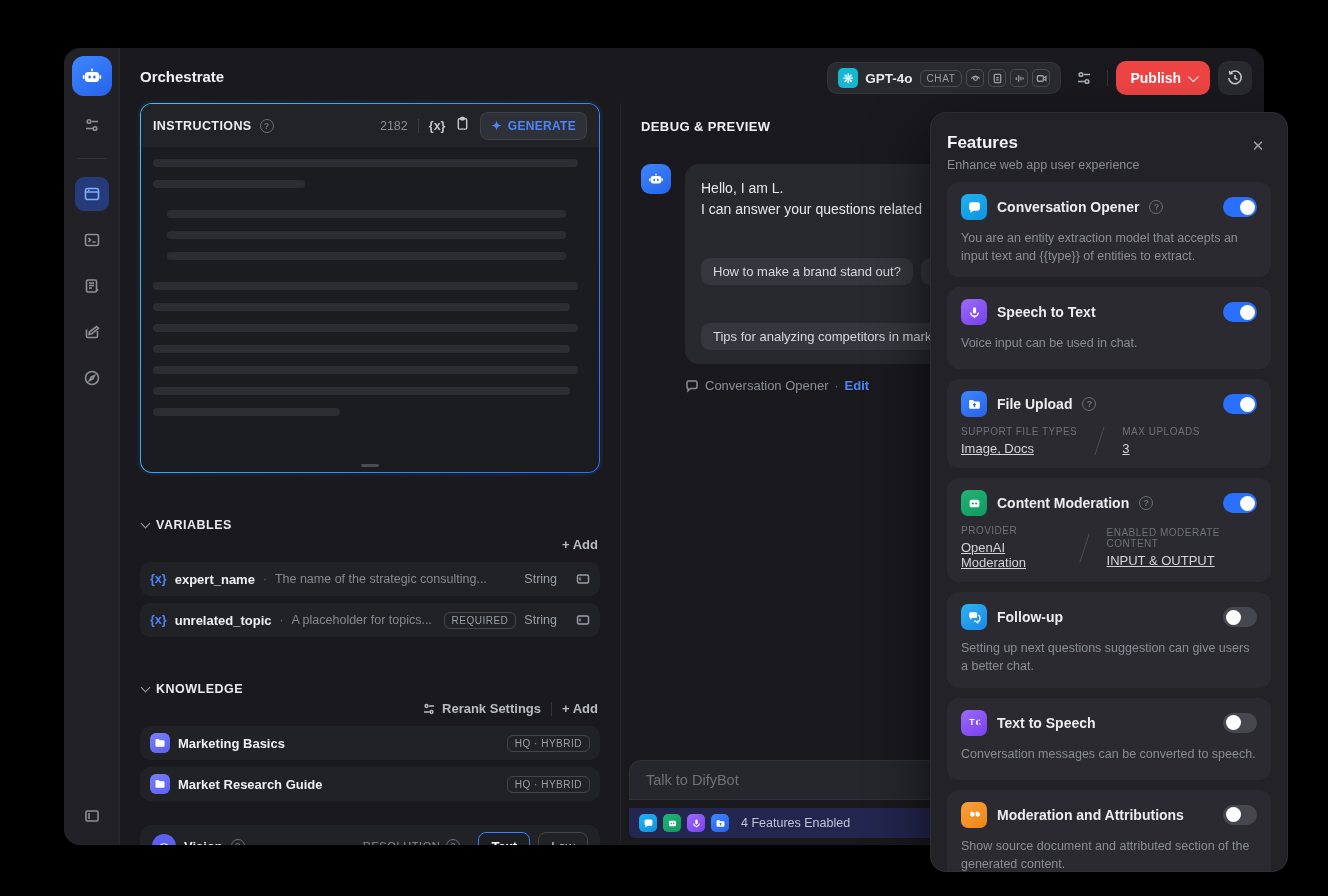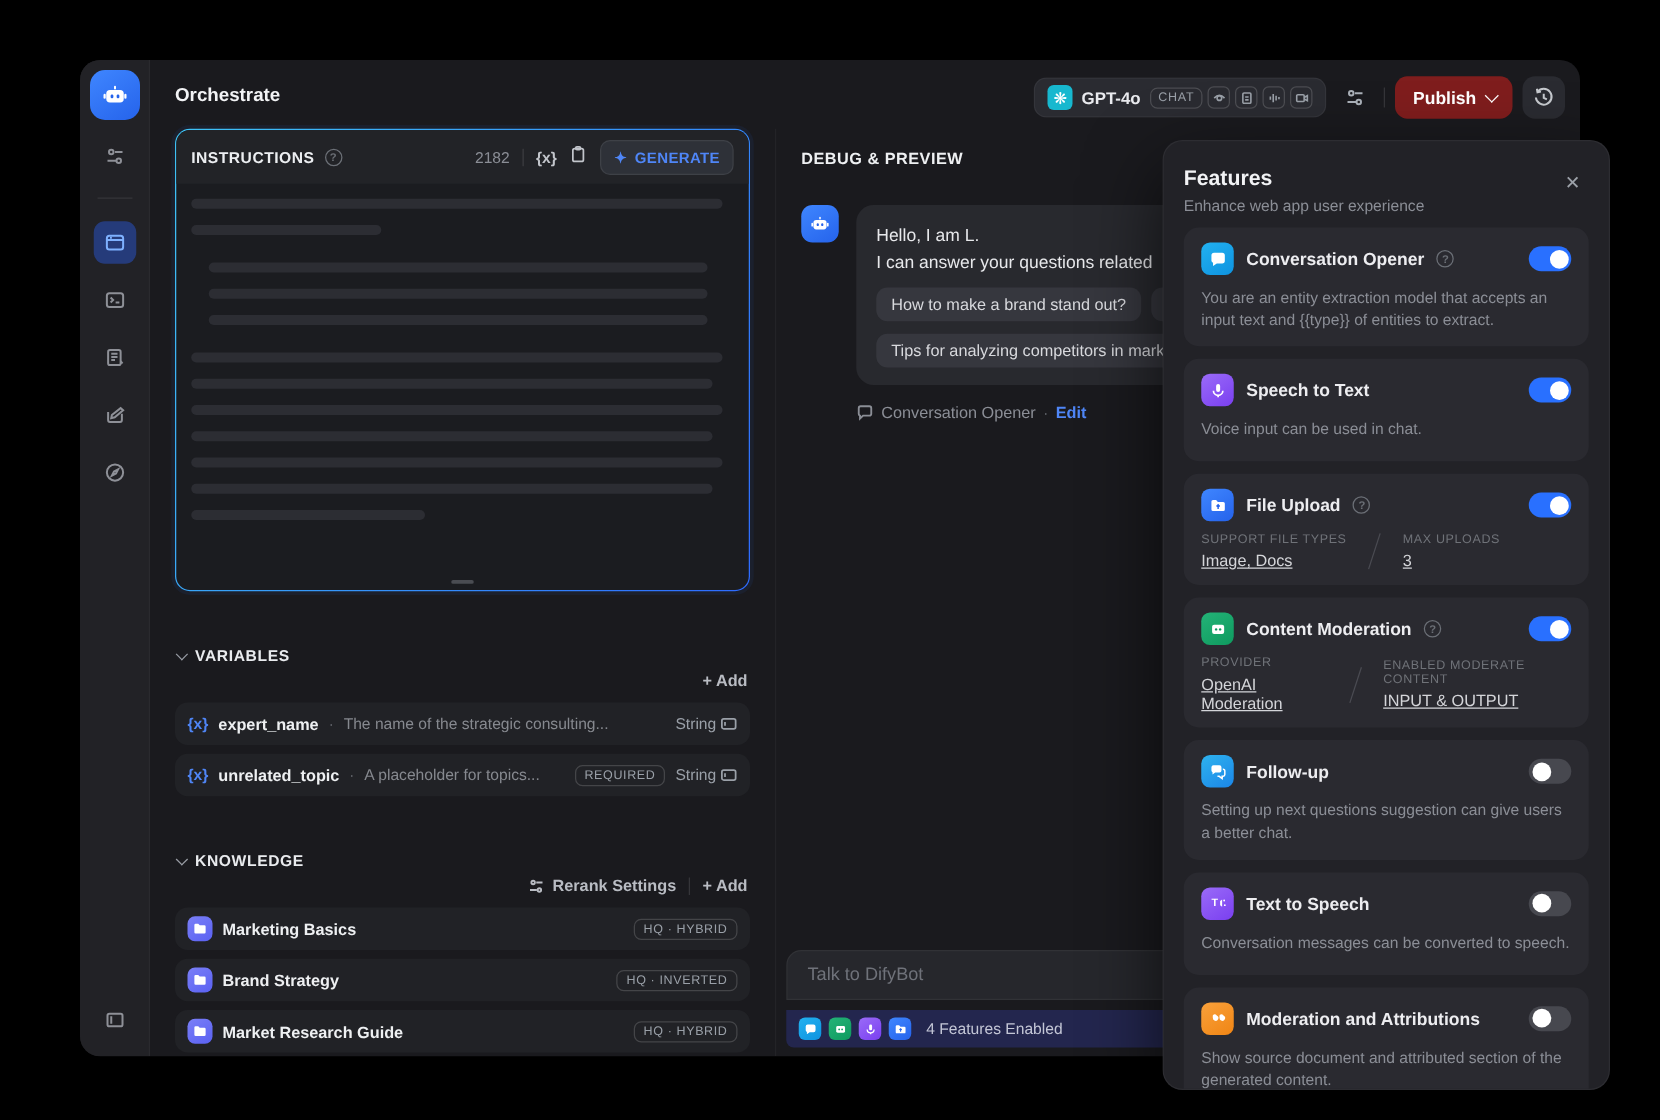--- a/index.html
+++ b/index.html
@@ -31,21 +31,21 @@
     display:flex; align-items:center; justify-content:center; }
   .model-name { color:#e9eaee; font-size:13.5px; font-weight:600; }
   .mode-badge { border:1px solid rgba(255,255,255,.16); color:#9aa0a8; border-radius:6px;
     font-size:10px; letter-spacing:.6px; padding:2px 6px; }
   .cap-badge { width:18px; height:18px; border:1px solid rgba(255,255,255,.16); border-radius:5px;
     display:flex; align-items:center; justify-content:center; margin-left:-3px; }
   .cap-badge svg { stroke:#9aa0a8; fill:none; stroke-width:1.4; }
   .tb-icon { width:30px; height:30px; display:flex; align-items:center; justify-content:center; border-radius:8px; }
   .tb-icon svg { stroke:#aab0b8; fill:none; stroke-width:1.6; }
   .tb-sep { width:1px; height:16px; background:rgba(255,255,255,.12); }
-  .publish-btn { height:34px; background:#7f1d1d; border-radius:10px; color:#fff; font-size:14px; font-weight:600;
+  .publish-btn { height:34px; background:#ef4444; border-radius:10px; color:#fff; font-size:14px; font-weight:600;
     display:flex; align-items:center; gap:7px; padding:0 14px; }
   .chev { width:8px; height:8px; border-right:1.8px solid #fff; border-bottom:1.8px solid #fff; transform:rotate(45deg) translateY(-2px); }
   .hist-btn { width:34px; height:34px; background:#2a2b31; border-radius:10px; display:flex; align-items:center; justify-content:center; }
   .hist-btn svg { stroke:#c6c9ce; fill:none; stroke-width:1.6; }
 
   
   .config { position:absolute; left:76px; top:55px; width:460px; }
 
   .instructions { border-radius:12px; padding:1px; background:linear-gradient(120deg,#3ec3f5,#2e6bff);
     box-shadow:0 0 0 3px rgba(46,107,255,.07); }
@@ -77,21 +77,21 @@
   .sec-sep { width:1px; height:14px; background:rgba(255,255,255,.12); }
 
   .row-item { height:34px; background:#212226; border-radius:10px; display:flex; align-items:center;
     padding:0 10px; margin-bottom:7px; gap:8px; }
   .var-x { color:#4f86f7; font-size:12.5px; font-weight:700; }
   .row-name { color:#eef0f2; font-size:13px; font-weight:700; }
   .row-dot { color:#6d7077; font-size:12px; }
   .row-desc { color:#86898f; font-size:12.5px; white-space:nowrap; overflow:hidden; text-overflow:ellipsis; flex:1; }
   .pill-badge { border:1px solid rgba(255,255,255,.16); color:#9aa0a8; border-radius:6px; font-size:10px;
     letter-spacing:.5px; padding:2px 7px; white-space:nowrap; }
-  .row-type { color:#9aa0a8; font-size:12.5px; display:flex; align-items:center; gap:3px; }
+  .row-type { color:#9aa0a8; font-size:12.5px; display:flex; align-items:center; gap:19px; }
   .row-type svg { stroke:#9aa0a8; fill:none; stroke-width:1.4; }
   .folder-tile { width:20px; height:20px; border-radius:6px; background:linear-gradient(145deg,#7a7ff7,#5a61f2);
     display:flex; align-items:center; justify-content:center; }
   .folder-tile svg { fill:#fff; }
 
   .vision-card { margin-top:24px; height:42px; background:#212226; border-radius:12px; display:flex;
     align-items:center; padding:0 12px; gap:8px; }
   .vision-ic { width:24px; height:24px; border-radius:50%; background:#5a61f2; display:flex; align-items:center; justify-content:center; }
   .vision-title { color:#eef0f2; font-size:13px; font-weight:700; }
   .res-label { margin-left:auto; color:#8b8e96; font-size:11px; letter-spacing:.6px; display:flex; align-items:center; gap:6px; }
@@ -101,21 +101,21 @@
 
   
   .debug { position:absolute; left:556px; top:55px; right:0; bottom:0; border-left:1px solid rgba(255,255,255,.045); }
   .debug-title { color:#eef0f2; font-size:13px; font-weight:700; letter-spacing:.4px; margin:16px 0 0 20px; }
   .chat-row { display:flex; margin:30px 0 0 20px; }
   .bot-avatar { width:30px; height:30px; border-radius:9px; background:linear-gradient(145deg,#3f86ff,#2563eb);
     display:flex; align-items:center; justify-content:center; flex:none; }
   .bubble { margin-left:14px; background:#28292e; border-radius:14px; padding:14px 16px; width:560px; }
   .bubble-text { color:#e7e8eb; font-size:14px; line-height:1.5; white-space:nowrap; }
   .chip-row { display:flex; gap:8px; margin-top:10px; }
-  .chip { background:#36373e; border-radius:9px; padding:6px 12px; color:#d8d9dd; font-size:13px; white-space:nowrap; }
+  .chip { background:#36373e; border-radius:9px; padding:6px 12px; color:#d8d9dd; font-size:13px; white-space:nowrap;margin-top:28px; }
   .opener-row { display:flex; align-items:center; gap:6px; margin:14px 0 0 64px; }
   .opener-row svg { stroke:#8b8e96; fill:none; stroke-width:1.5; }
   .opener-label { color:#8b8e96; font-size:13px; }
   .opener-dot { color:#6d7077; font-size:12px; }
   .opener-edit { color:#4f86f7; font-size:13px; font-weight:600; }
 
   .chat-input { position:absolute; left:8px; right:16px; bottom:45px; height:40px; background:#26272c;
     border:1px solid rgba(255,255,255,.05); border-radius:12px 12px 0 0; display:flex; align-items:center; padding:0 16px; }
   .chat-input input { background:transparent; border:none; outline:none; color:#e7e8eb; font-size:14.5px;
     font-family:"Liberation Sans", sans-serif; width:100%; }
@@ -386,29 +386,20 @@
         </span>
         <span class="row-name">Marketing Basics</span>
         <span class="pill-badge" style="margin-left:auto">HQ · HYBRID</span>
       </div>
       <div class="row-item">
         <span class="folder-tile">
           <svg width="12" height="12" viewBox="0 0 12 12">
               <path d="M1.5 3 A1 1 0 0 1 2.5 2 L4.6 2 L5.8 3.2 L9.5 3.2 A1 1 0 0 1 10.5 4.2 L10.5 8.8 A1 1 0 0 1 9.5 9.8 L2.5 9.8 A1 1 0 0 1 1.5 8.8 Z"></path>
             </svg>
         </span>
-        <span class="row-name">Brand Strategy</span>
-        <span class="pill-badge" style="margin-left:auto">HQ · INVERTED</span>
-      </div>
-      <div class="row-item">
-        <span class="folder-tile">
-          <svg width="12" height="12" viewBox="0 0 12 12">
-              <path d="M1.5 3 A1 1 0 0 1 2.5 2 L4.6 2 L5.8 3.2 L9.5 3.2 A1 1 0 0 1 10.5 4.2 L10.5 8.8 A1 1 0 0 1 9.5 9.8 L2.5 9.8 A1 1 0 0 1 1.5 8.8 Z"></path>
-            </svg>
-        </span>
         <span class="row-name">Market Research Guide</span>
         <span class="pill-badge" style="margin-left:auto">HQ · HYBRID</span>
       </div>
 
       <div class="vision-card">
         <span class="vision-ic">
           <svg width="14" height="14" viewBox="0 0 14 14">
               <path d="M1.5 7 Q7 1.5 12.5 7 Q7 12.5 1.5 7 Z" fill="#fff"></path>
               <circle cx="7" cy="7" r="2" fill="#5a61f2"></circle>
             </svg>

